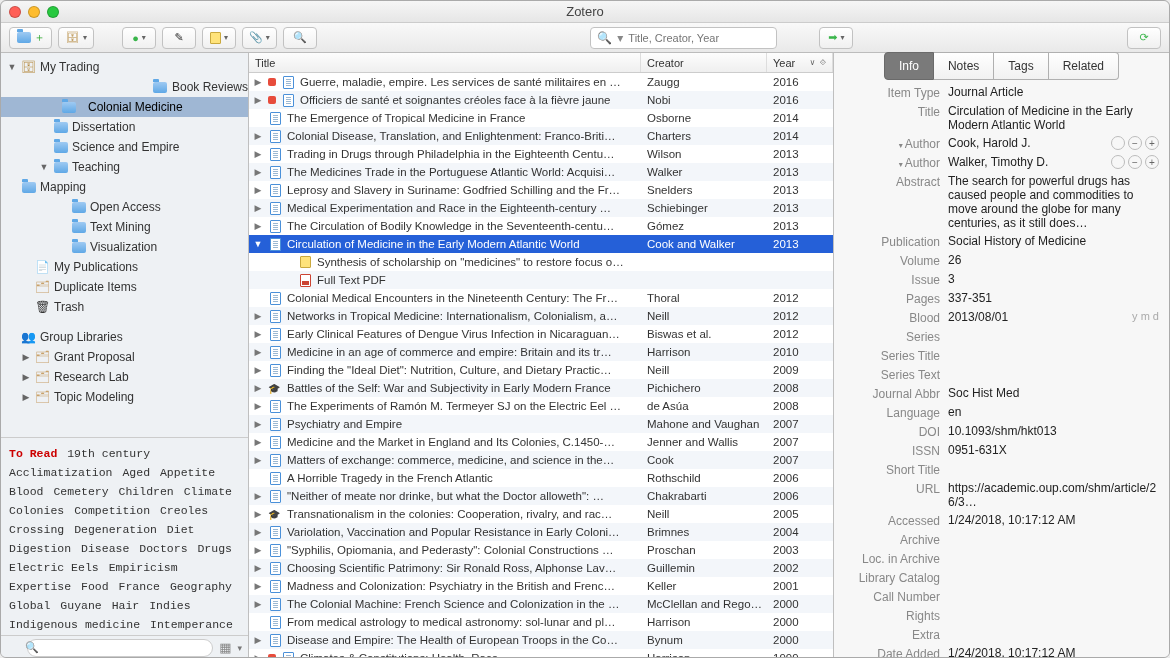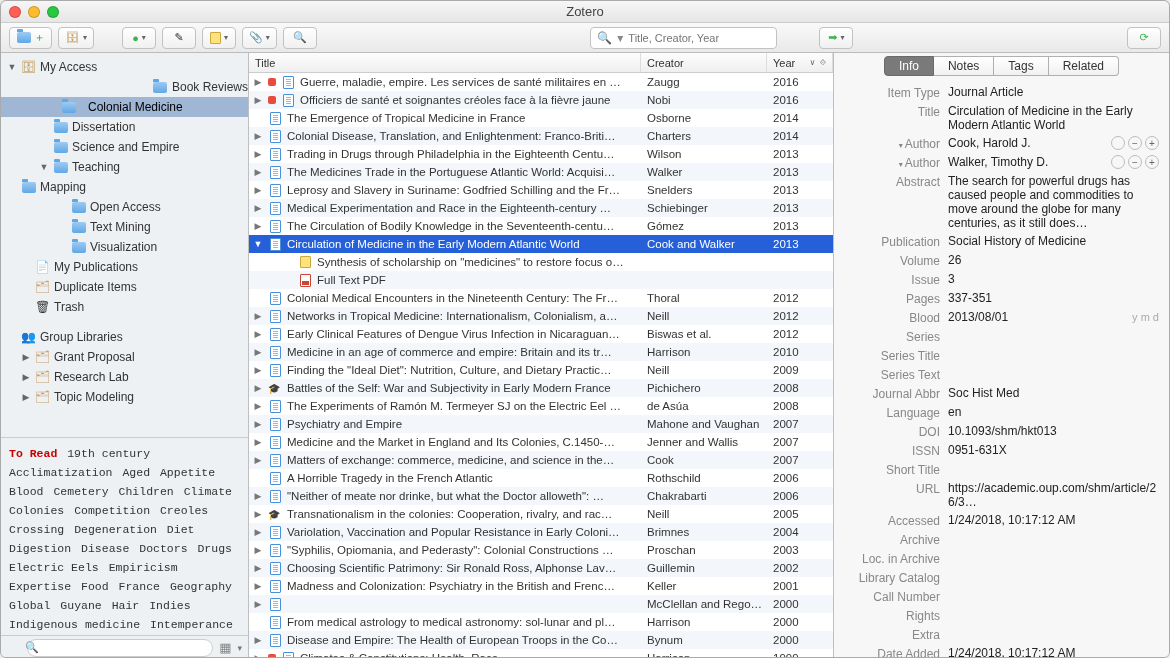--- a/index.html
+++ b/index.html
@@ -59,36 +59,36 @@
 .docicon::after { content:''; position:absolute; top:2px; left:2px; right:2px; height:1px; background:#9bb8d3; box-shadow: 0 2px 0 #9bb8d3, 0 4px 0 #9bb8d3, 0 6px 0 #9bb8d3; }
 .docicon.blue { border-color:#4a90d9; }
 .capicon { font-size: 11px; }
 .noteicon { width:11px; height:12px; background:#ffe37a; border:1px solid #caa93e; border-radius:1px; }
 .pdficon { width:11px; height:13px; background:#fff; border:1px solid #cc4433; border-radius:1px; position:relative; }
 .pdficon::after { content:''; position:absolute; bottom:1px; left:1px; right:1px; height:4px; background:#cc4433; }
 .row .ttxt { flex:1; white-space: nowrap; overflow: hidden; text-overflow: ellipsis; }
 
 .rightpane { width: 335px; background: #f7f7f7; display: flex; flex-direction: column; }
 .tabs { height: 26px; display:flex; align-items:center; justify-content:center; gap:0; padding: 3px 0; }
-.tabs .seg { border:1px solid #b0b0b0; height:20px; display:flex; align-items:center; padding:0 14px; font-size:12px; background:linear-gradient(#fff,#f1f1f1); cursor:pointer; }
+.tabs .seg { border:1px solid #b0b0b0; height:28px; display:flex; align-items:center; padding:0 14px; font-size:12px; background:linear-gradient(#fff,#f1f1f1); cursor:pointer; }
 .tabs .seg:first-child { border-radius: 4px 0 0 4px; }
 .tabs .seg:last-child { border-radius: 0 4px 4px 0; }
 .tabs .seg + .seg { border-left: none; }
 .tabs .seg.active { background: #7a7a7a; color:#fff; border-color:#6a6a6a; }
 .fields { flex:1; overflow:auto; padding: 4px 10px 10px 4px; }
 .frow { display:flex; align-items:flex-start; padding: 2px 0; font-size: 12px; min-height: 18px; }
 .frow .lbl { width: 110px; text-align: right; color: #888; padding-right: 8px; flex-shrink:0; padding-top:1px; }
 .frow .val { flex:1; color: #222; word-break: break-word; }
 .frow.author .val { display:flex; align-items:center; gap:5px; }
 .frow.author .ctrls { margin-left:auto; display:flex; gap:3px; align-items:center; }
 .frow.author .ctrls span { width:14px; height:14px; border:1px solid #bbb; border-radius:50%; display:inline-flex; align-items:center; justify-content:center; font-size:10px; color:#666; cursor:pointer; }
 .frow.author .swap { width:20px; height:10px; border:1px solid #bbb; border-radius:2px; }
 .frow .authdrop { font-size:8px; color:#888; margin-right:2px; }
 .frow .datefmt { color:#aaa; font-size:11px; margin-left: auto; }
-.frow.withfmt .val { display:flex;align-items:center; }
+.frow.withfmt .val { display:flex; }
 </style>
 </head>
 <body>
 
 <div class="titlebar">
   <div class="traffic">
     <div class="dot r"></div>
     <div class="dot y"></div>
     <div class="dot g"></div>
   </div>
@@ -141,21 +141,21 @@
       <span style="color:#39b54a">⟳</span>
     </div>
 </div>
 
 <div class="cols">
   <div class="sidebar">
     <div class="tree">
       <div class="trow header">
           <span class="arr">▼</span>
           <span class="ticon libicon">🗄</span>
-          <span>My Access</span>
+          <span>My Trading</span>
         </div>
       <div id="sidebar-items">
           <div class="trow" style="padding-left: 38px; justify-content: flex-end;">
             <span class="arr"></span>
             <span class="ticon">
               <span class="foldr"></span>
             </span>
             <span>Book Reviews</span>
           </div>
           <div class="trow sel" style="padding-left: 38px; gap: 12px;">
@@ -589,20 +589,21 @@
           </div>
           <div class="c">Keller</div>
           <div class="y">2001</div>
         </div>
         <div class="row">
           <div class="t" style="">
             <span class="arr">▶</span>
             <span class="riicon">
               <span class="docicon blue"></span>
             </span>
+            <span class="ttxt">The Colonial Machine: French Science and Colonization in the …</span>
           </div>
           <div class="c">McClellan and Rego…</div>
           <div class="y">2000</div>
         </div>
         <div class="row">
           <div class="t" style="">
             <span class="arr"></span>
             <span class="riicon">
               <span class="docicon blue"></span>
             </span>

